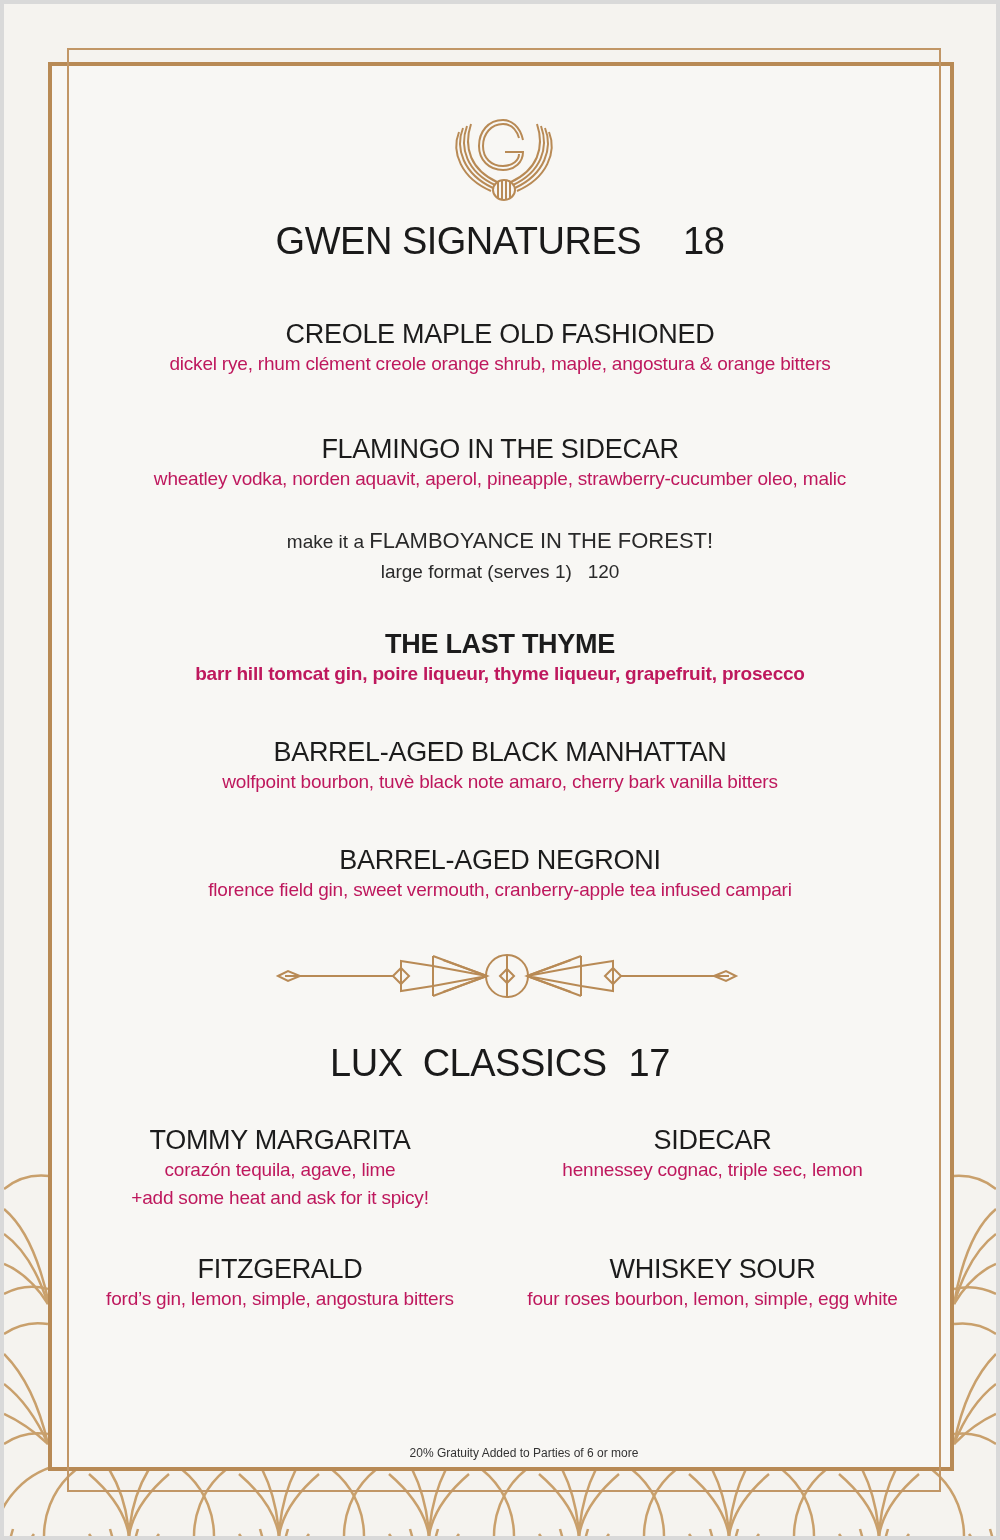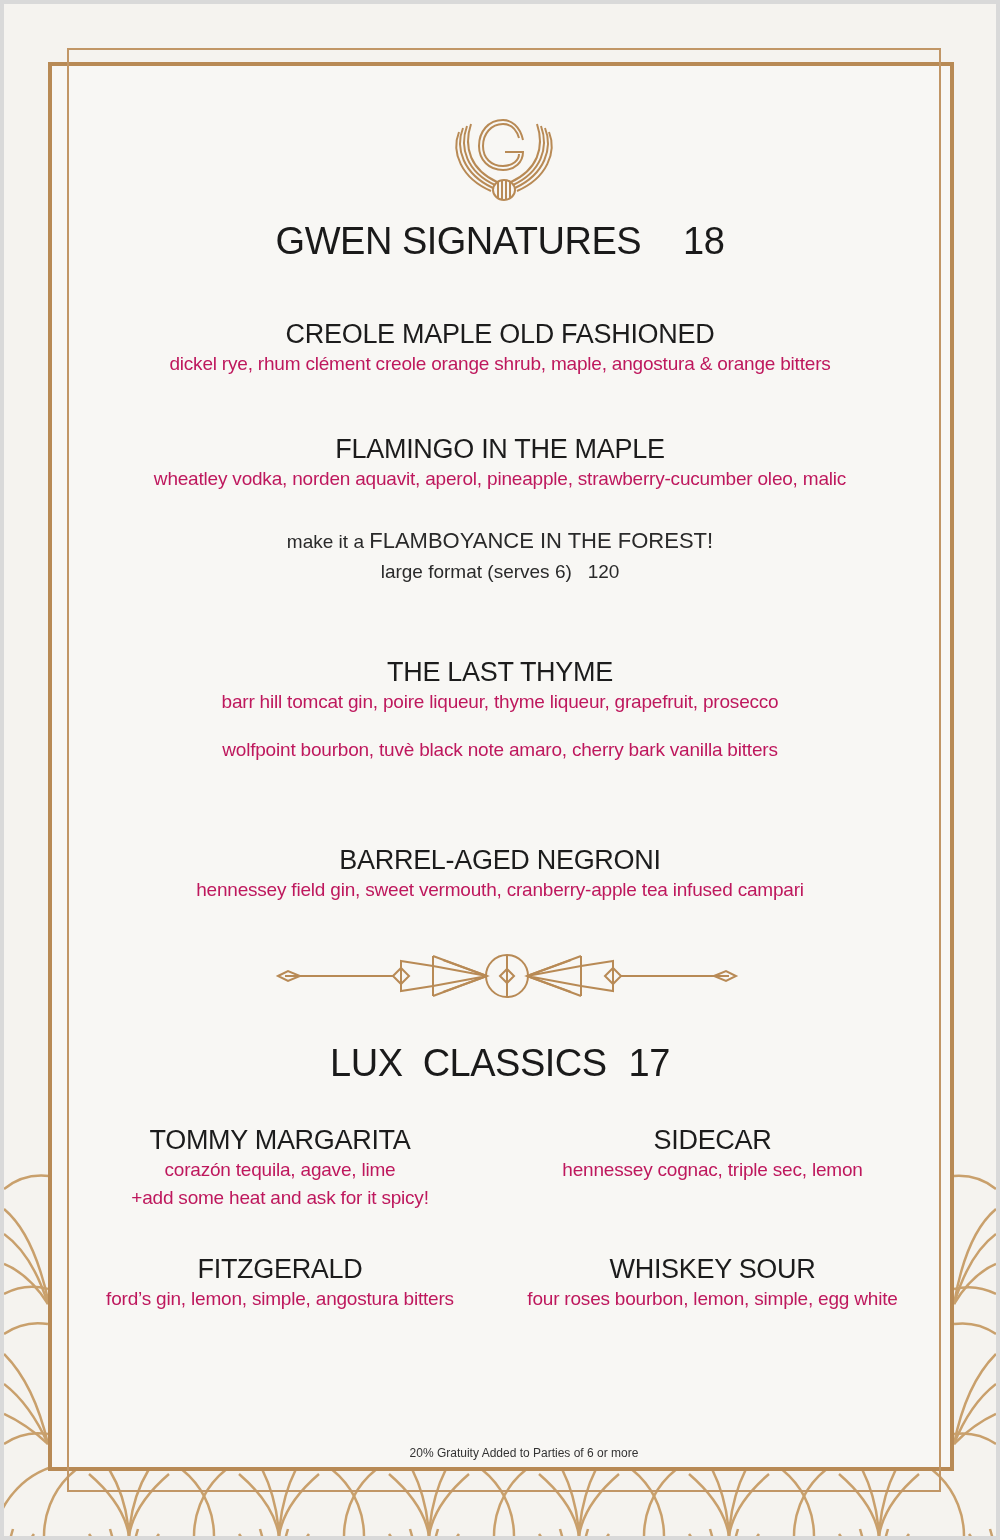--- a/index.html
+++ b/index.html
@@ -161,41 +161,42 @@
   <div class="title" style="top:220px;">
     <span>GWEN SIGNATURES</span><span class="price">18</span>
   </div>
 
   <div class="item" style="top:318px;">
     <div class="item-name">CREOLE MAPLE OLD FASHIONED</div>
     <div class="item-desc">dickel rye, rhum clément creole orange shrub, maple, angostura &amp; orange bitters</div>
   </div>
 
   <div class="item" style="top:433px;">
-    <div class="item-name">FLAMINGO IN THE MAPLE</div>
+    <div class="item-name">FLAMINGO IN THE SIDECAR</div>
     <div class="item-desc">wheatley vodka, norden aquavit, aperol, pineapple, strawberry-cucumber oleo, malic</div>
   </div>
 
   <div class="item note" style="top:526px;">
     <div><span>make it a </span><span class="big">FLAMBOYANCE IN THE FOREST!</span></div>
-    <div><span>large format (serves 6)</span>&nbsp;&nbsp;&nbsp;<span>120</span></div>
-  </div>
-
-  <div class="item" style="top:656px;">
+    <div><span>large format (serves 1)</span>&nbsp;&nbsp;&nbsp;<span>120</span></div>
+  </div>
+
+  <div class="item" style="top:628px;font-weight:bold;">
     <div class="item-name">THE LAST THYME</div>
     <div class="item-desc">barr hill tomcat gin, poire liqueur, thyme liqueur, grapefruit, prosecco</div>
   </div>
 
   <div class="item" style="top:736px;">
+    <div class="item-name">BARREL-AGED BLACK MANHATTAN</div>
     <div class="item-desc">wolfpoint bourbon, tuvè black note amaro, cherry bark vanilla bitters</div>
   </div>
 
   <div class="item" style="top:844px;">
     <div class="item-name">BARREL-AGED NEGRONI</div>
-    <div class="item-desc">hennessey field gin, sweet vermouth, cranberry-apple tea infused campari</div>
+    <div class="item-desc">florence field gin, sweet vermouth, cranberry-apple tea infused campari</div>
   </div>
 
   <svg class="divider" viewBox="0 0 464 56">
     <g fill="none" stroke="#b88a55" stroke-width="2">
       <line x1="10" y1="28" x2="118" y2="28"></line>
       <line x1="346" y1="28" x2="454" y2="28"></line>
       <path d="M3 28 L13 23 L25 28 L13 33 Z"></path>
       <path d="M439 28 L451 23 L461 28 L451 33 Z"></path>
       <path d="M118 28 L126 20 L134 28 L126 36 Z"></path>
       <path d="M330 28 L338 20 L346 28 L338 36 Z"></path>

